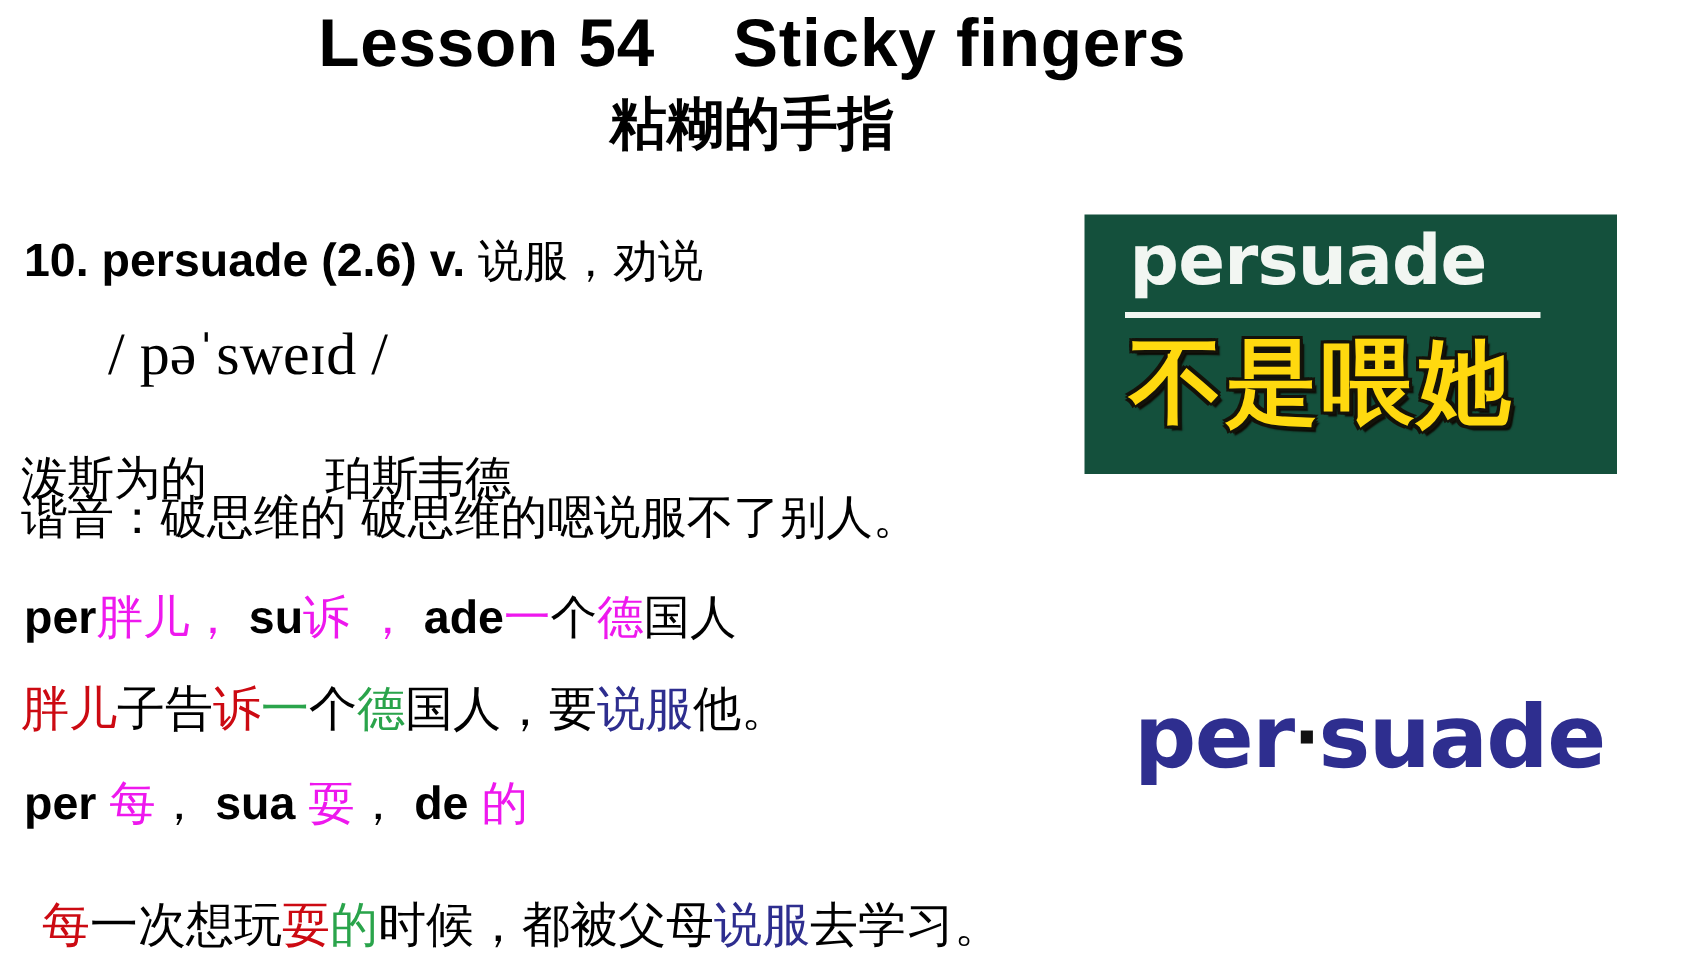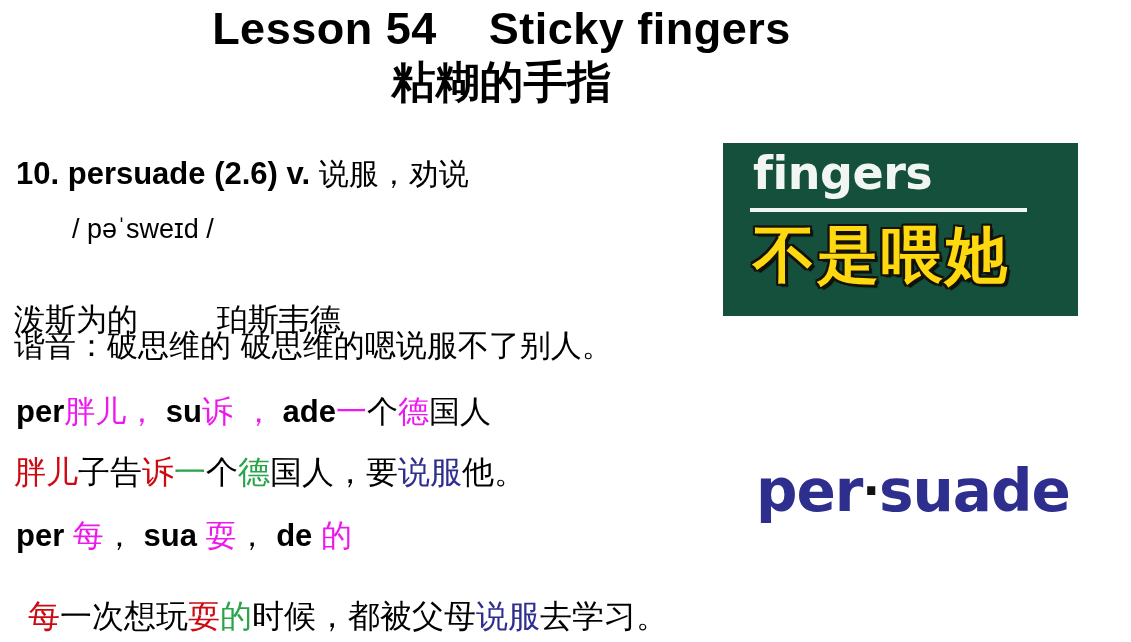--- a/index.html
+++ b/index.html
@@ -28,21 +28,21 @@
     font-family: "Liberation Sans", sans-serif;
     font-weight: bold;
     font-size: 45px;
     letter-spacing: 0.5px;
     line-height: 54px;
     white-space: pre;
   }
   #title-zh {
     font-family: "DejaVu Sans", sans-serif;
     font-weight: bold;
-    font-size: 44px;
+    font-size: 38px;
     line-height: 50px;
     margin-top: 1px;
     white-space: pre;
   }
 
   
   .line {
     position: absolute;
     white-space: pre;
     line-height: 1;
@@ -61,22 +61,22 @@
   }
   #entry-line .cn {
     font-family: "DejaVu Sans", sans-serif;
     font-size: 30px;
   }
 
   
   #phonetic-line {
     left: 72px;
     top: 216px;
-    font-family: Liberation Sans, sans-serif;
-    font-size: 27px;
+    font-family: Liberation Serif, serif;
+    font-size: 40px;
   }
 
   
   #reading-line {
     left: 14px;
     top: 272px;
     font-family: "DejaVu Sans", sans-serif;
     font-size: 31px;
     margin-top: 32px;
   }
@@ -224,18 +224,18 @@
 
 <div class="line" id="mnemonic-line-1"><span class="en" style="color: rgb(0, 0, 0);">per</span><span class="cn" style="color: rgb(238, 24, 238);">胖儿，</span><span class="en" style="color: rgb(0, 0, 0);"> su</span><span class="cn" style="color: rgb(238, 24, 238);">诉</span><span class="cn" style="color: rgb(238, 24, 238);"> ，</span><span class="en" style="color: rgb(0, 0, 0);"> ade</span><span class="cn" style="color: rgb(238, 24, 238);">一</span><span class="cn" style="color: rgb(0, 0, 0);">个</span><span class="cn" style="color: rgb(238, 24, 238);">德</span><span class="cn" style="color: rgb(0, 0, 0);">国人</span></div>
 
 <div class="line" id="sentence-line-1"><span class="cn" style="color: rgb(204, 10, 18);">胖儿</span><span class="cn" style="color: rgb(0, 0, 0);">子告</span><span class="cn" style="color: rgb(204, 10, 18);">诉</span><span class="cn" style="color: rgb(42, 164, 75);">一</span><span class="cn" style="color: rgb(0, 0, 0);">个</span><span class="cn" style="color: rgb(42, 164, 75);">德</span><span class="cn" style="color: rgb(0, 0, 0);">国人，要</span><span class="cn" style="color: rgb(46, 46, 143);">说服</span><span class="cn" style="color: rgb(0, 0, 0);">他。</span></div>
 
 <div class="line" id="mnemonic-line-2"><span class="en" style="color: rgb(0, 0, 0);">per </span><span class="cn" style="color: rgb(238, 24, 238);">每</span><span class="cn" style="color: rgb(0, 0, 0);">，</span><span class="en" style="color: rgb(0, 0, 0);"> sua </span><span class="cn" style="color: rgb(238, 24, 238);">耍</span><span class="cn" style="color: rgb(0, 0, 0);">，</span><span class="en" style="color: rgb(0, 0, 0);"> de </span><span class="cn" style="color: rgb(238, 24, 238);">的</span></div>
 
 <div class="line" id="sentence-line-2"><span class="cn" style="color: rgb(204, 10, 18);">每</span><span class="cn" style="color: rgb(0, 0, 0);">一次想玩</span><span class="cn" style="color: rgb(204, 10, 18);">耍</span><span class="cn" style="color: rgb(42, 164, 75);">的</span><span class="cn" style="color: rgb(0, 0, 0);">时候，都被父母</span><span class="cn" style="color: rgb(46, 46, 143);">说服</span><span class="cn" style="color: rgb(0, 0, 0);">去学习。</span></div>
 
 <div id="green-card">
-  <div id="green-card-word">fingers</div>
+  <div id="green-card-word">persuade</div>
   <div id="green-card-rule"></div>
   <div id="green-card-cn">不是喂她</div>
 </div>
 
 <div id="wordmark"><span>per</span><span class="middot">·</span><span>suade</span></div>
 
 </body></html>

